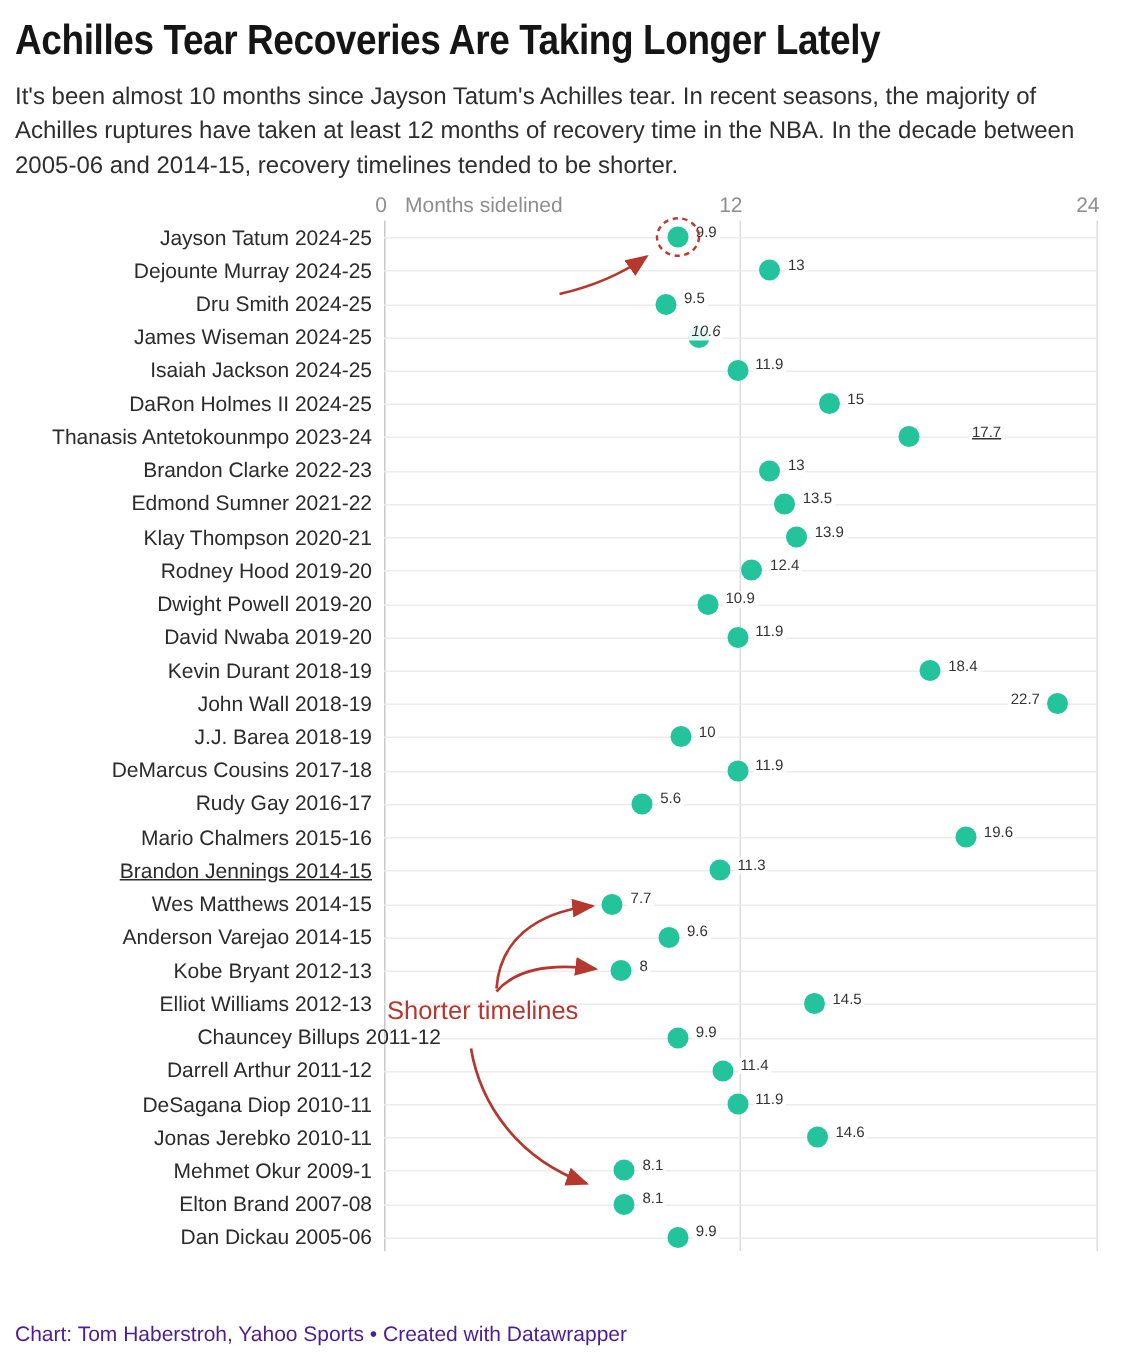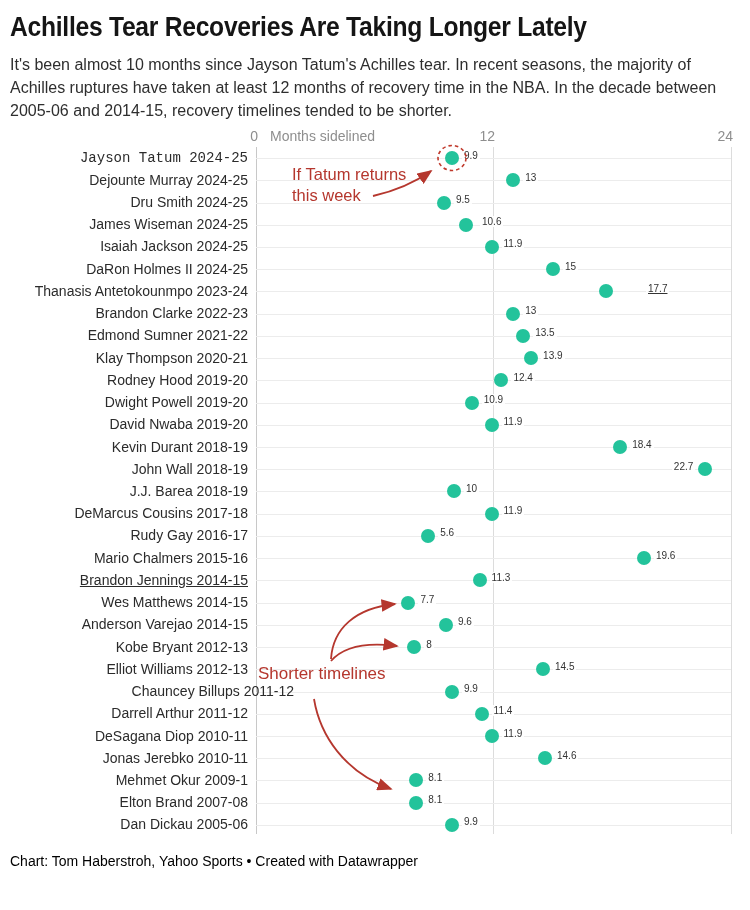--- a/index.html
+++ b/index.html
@@ -18,21 +18,21 @@
   .row-label{position:absolute;left:0;width:248px;text-align:right;font-size:14px;
              color:#2b2b2b;white-space:nowrap;}
   .dot{position:absolute;width:14px;height:14px;border-radius:50%;}
   .val{position:absolute;font-size:10px;color:#333;background:rgba(255,255,255,.88);
        padding:0 2px;white-space:nowrap;}
   .annot{position:absolute;font-weight:500;line-height:1.25;}
   .annot-tatum{left:292px;top:164px;width:132px;font-size:16.5px;}
   .annot-shorter{left:258px;top:663px;font-size:17px;white-space:nowrap;}
   .annot-svg{position:absolute;left:0;top:0;pointer-events:none;}
   .footer-source{position:absolute;left:10px;top:855px;font-size:15px;font-style:italic;color:#4c4c4c;}
-  .footer-credit{position:absolute;left:10px;top:853px;font-size:14px;color:#000000;}
+  .footer-credit{position:absolute;left:10px;top:881px;font-size:14px;color:#4c1d95;}
 </style>
 </head>
 <body>
 
 <div class="page">
 
   <h1 class="title">Achilles Tear Recoveries Are Taking Longer Lately</h1>
   <p class="subtitle">It's been almost 10 months since Jayson Tatum's Achilles tear. In recent seasons, the majority of Achilles ruptures have taken at least 12 months of recovery time in the NBA. In the decade between 2005-06 and 2014-15, recovery timelines tended to be shorter.</p>
 
   <span class="axis-tick" style="right:492px;">0</span>
@@ -70,32 +70,32 @@
       <div class="rowline" style="left: 256px; top: 669.3px; width: 475px;"></div>
       <div class="rowline" style="left: 256px; top: 691.5px; width: 475px;"></div>
       <div class="rowline" style="left: 256px; top: 713.8px; width: 475px;"></div>
       <div class="rowline" style="left: 256px; top: 736px; width: 475px;"></div>
       <div class="rowline" style="left: 256px; top: 758.2px; width: 475px;"></div>
       <div class="rowline" style="left: 256px; top: 780.4px; width: 475px;"></div>
       <div class="rowline" style="left: 256px; top: 802.7px; width: 475px;"></div>
       <div class="rowline" style="left: 256px; top: 824.9px; width: 475px;"></div>
     </div>
   <div id="rows-layer">
-      <div class="row-label" style="top: 149.5px; font-family: Liberation Mono, monospace;">Jayson Tatum 2024-25</div>
+      <div class="row-label" style="top: 149.5px;">Jayson Tatum 2024-25</div>
       <div class="dot" style="left: 444.9px; top: 151px; background: rgb(35, 195, 155);"></div>
       <div class="val" style="top: 149.5px; left: 461.9px;">9.9</div>
       <div class="row-label" style="top: 171.7px;">Dejounte Murray 2024-25</div>
       <div class="dot" style="left: 506.3px; top: 173.2px; background: rgb(35, 195, 155);"></div>
       <div class="val" style="top: 171.7px; left: 523.3px;">13</div>
       <div class="row-label" style="top: 194px;">Dru Smith 2024-25</div>
       <div class="dot" style="left: 437px; top: 195.5px; background: rgb(35, 195, 155);"></div>
       <div class="val" style="top: 194px; left: 454px;">9.5</div>
       <div class="row-label" style="top: 216.2px;">James Wiseman 2024-25</div>
       <div class="dot" style="left: 458.8px; top: 217.7px; background: rgb(35, 195, 155);"></div>
-      <div class="val" style="top: 216.2px; left: 480px;">10.6</div>
+      <div class="val" style="top: 216.2px; left: 459px; font-style: italic;">10.6</div>
       <div class="row-label" style="top: 238.4px;">Isaiah Jackson 2024-25</div>
       <div class="dot" style="left: 484.5px; top: 239.9px; background: rgb(35, 195, 155);"></div>
       <div class="val" style="top: 238.4px; left: 501.5px;">11.9</div>
       <div class="row-label" style="top: 260.6px;">DaRon Holmes II 2024-25</div>
       <div class="dot" style="left: 545.9px; top: 262.1px; background: rgb(35, 195, 155);"></div>
       <div class="val" style="top: 260.6px; left: 562.9px;">15</div>
       <div class="row-label" style="top: 282.9px;">Thanasis Antetokounmpo 2023-24</div>
       <div class="dot" style="left: 599.3px; top: 284.4px; background: rgb(35, 195, 155);"></div>
       <div class="val" style="top: 282.9px; left: 646px; text-decoration: underline;">17.7</div>
       <div class="row-label" style="top: 305.1px;">Brandon Clarke 2022-23</div>
@@ -180,18 +180,17 @@
     </defs>
     <g stroke="#b5372e" stroke-width="1.8" fill="none">
       <path d="M 373 196 C 395 191 414 183 431 171" marker-end="url(#arrh)"></path>
       <path d="M 331 659 C 333 628 356 608 395 604" marker-end="url(#arrh)"></path>
       <path d="M 331 661 C 344 646 366 642 397 646" marker-end="url(#arrh)"></path>
       <path d="M 314 699 C 320 735 344 772 391 789" marker-end="url(#arrh)"></path>
     </g>
     <ellipse cx="452" cy="158" rx="14" ry="12.5" fill="none" stroke="#c0392b" stroke-width="1.6" stroke-dasharray="3.5 3"></ellipse>
   </svg>
 
-  <div class="annot annot-tatum" style="color: rgb(181, 55, 46);">If Tatum returns this week</div>
   <div class="annot annot-shorter" style="color: rgb(181, 55, 46);">Shorter timelines</div>
 
   <div class="footer-credit">Chart: Tom Haberstroh, Yahoo Sports • Created with Datawrapper</div>
 
 </div>
 
 </body></html>

